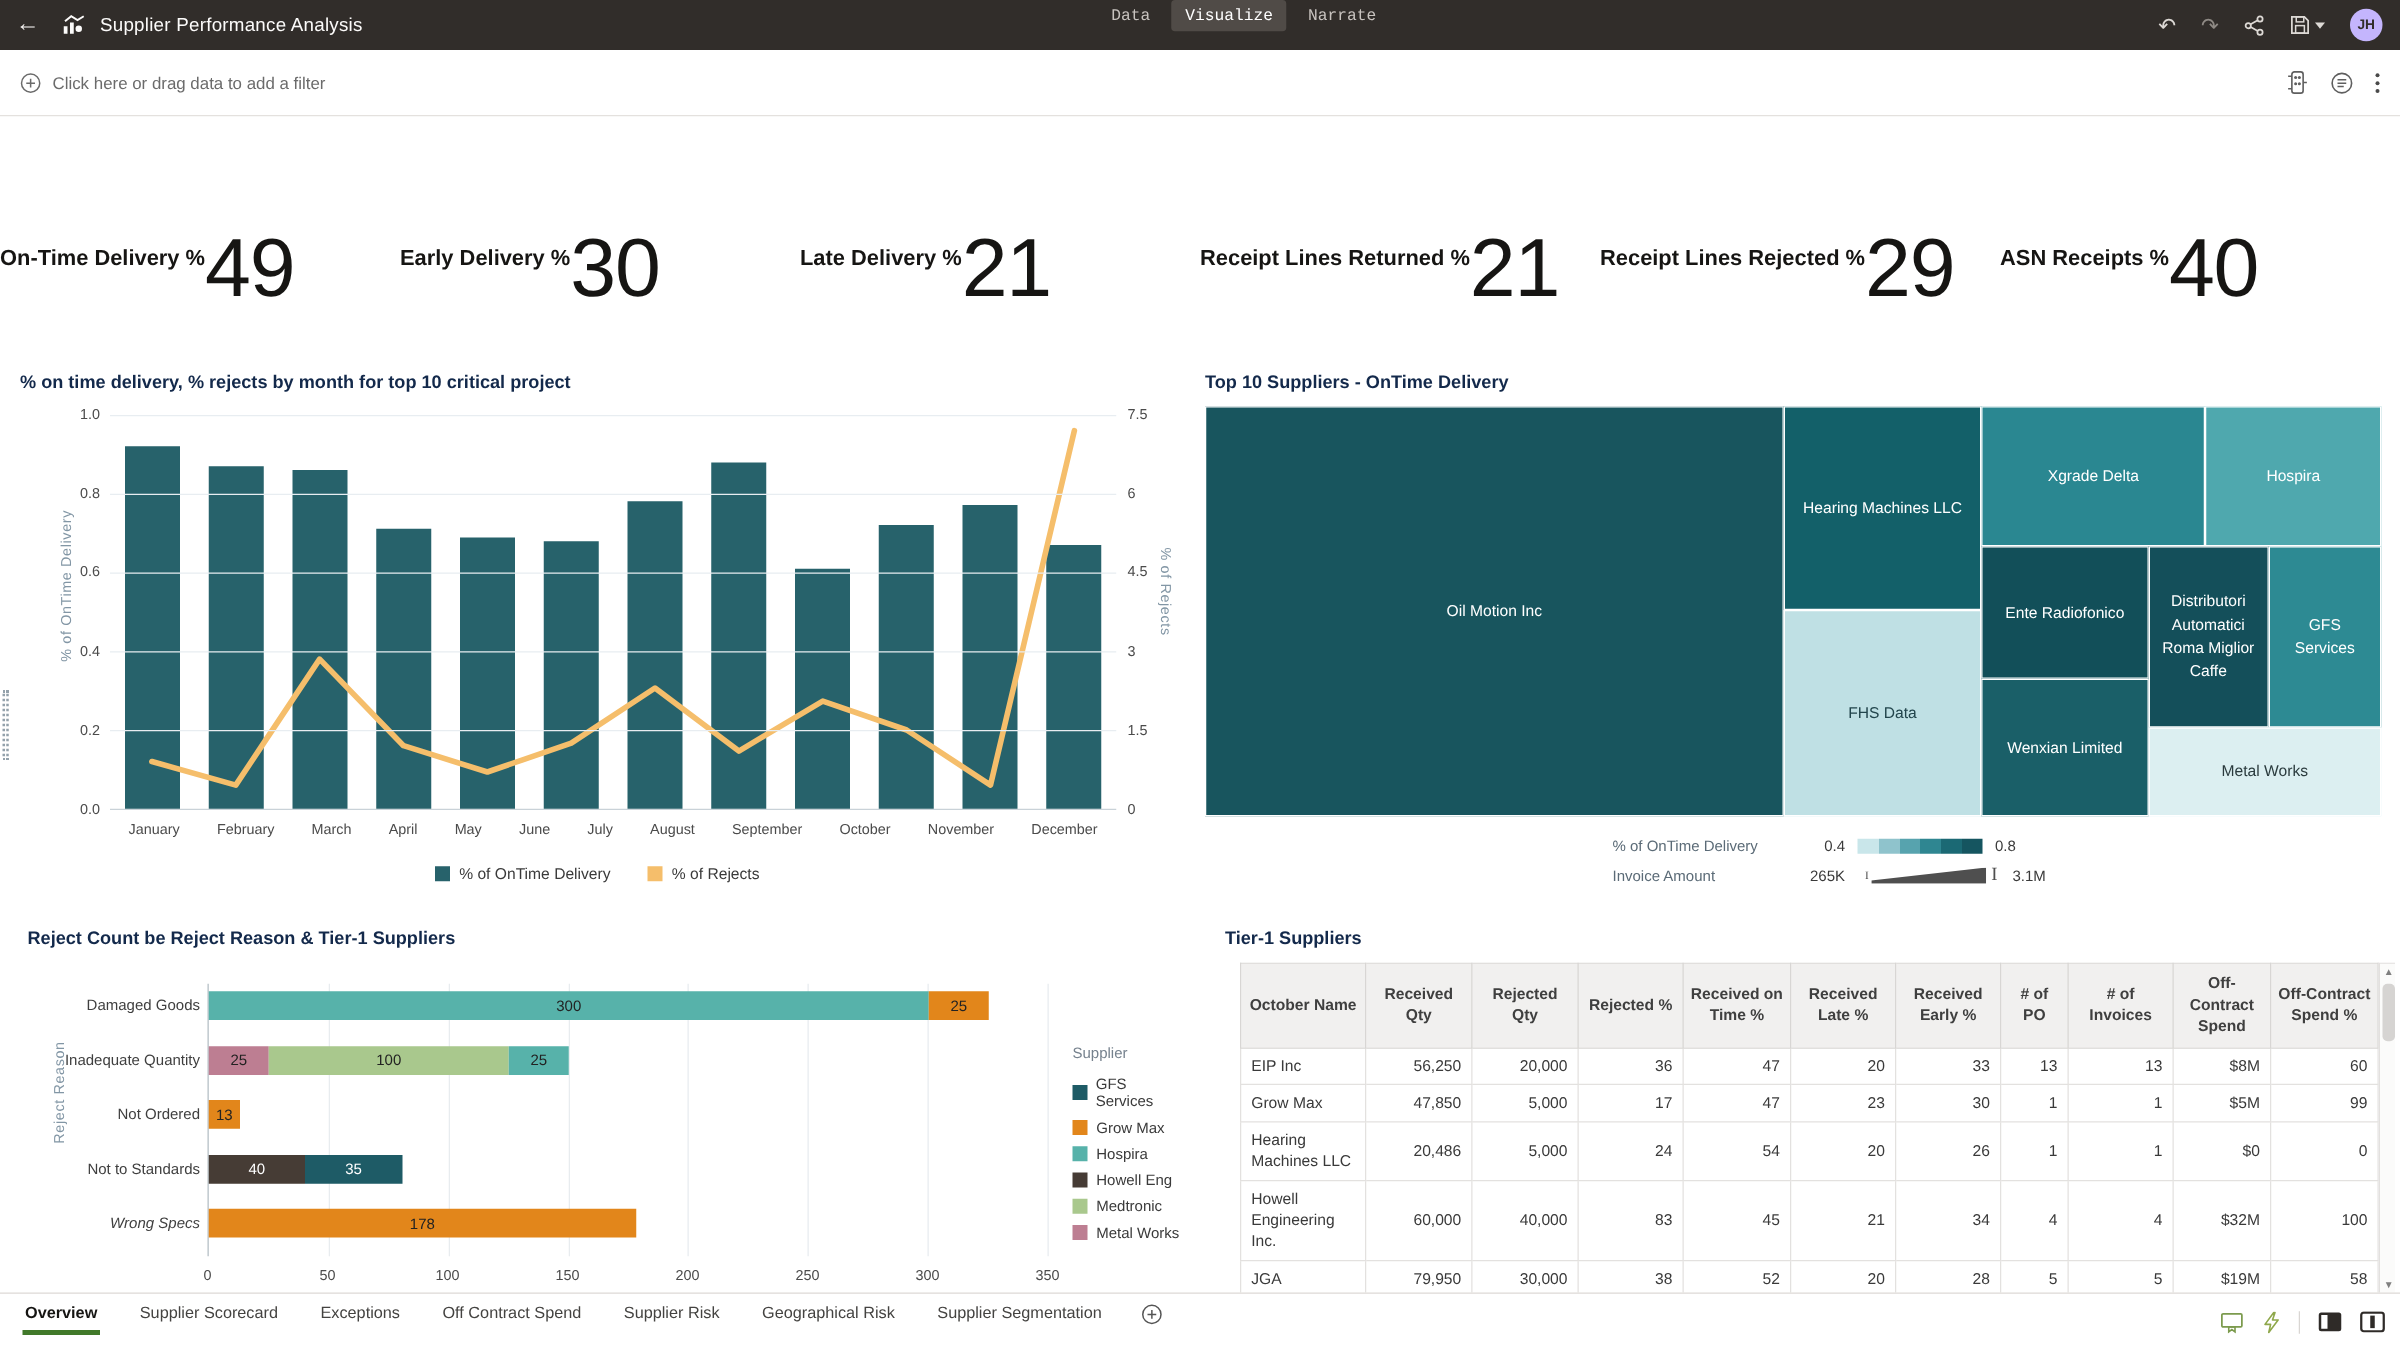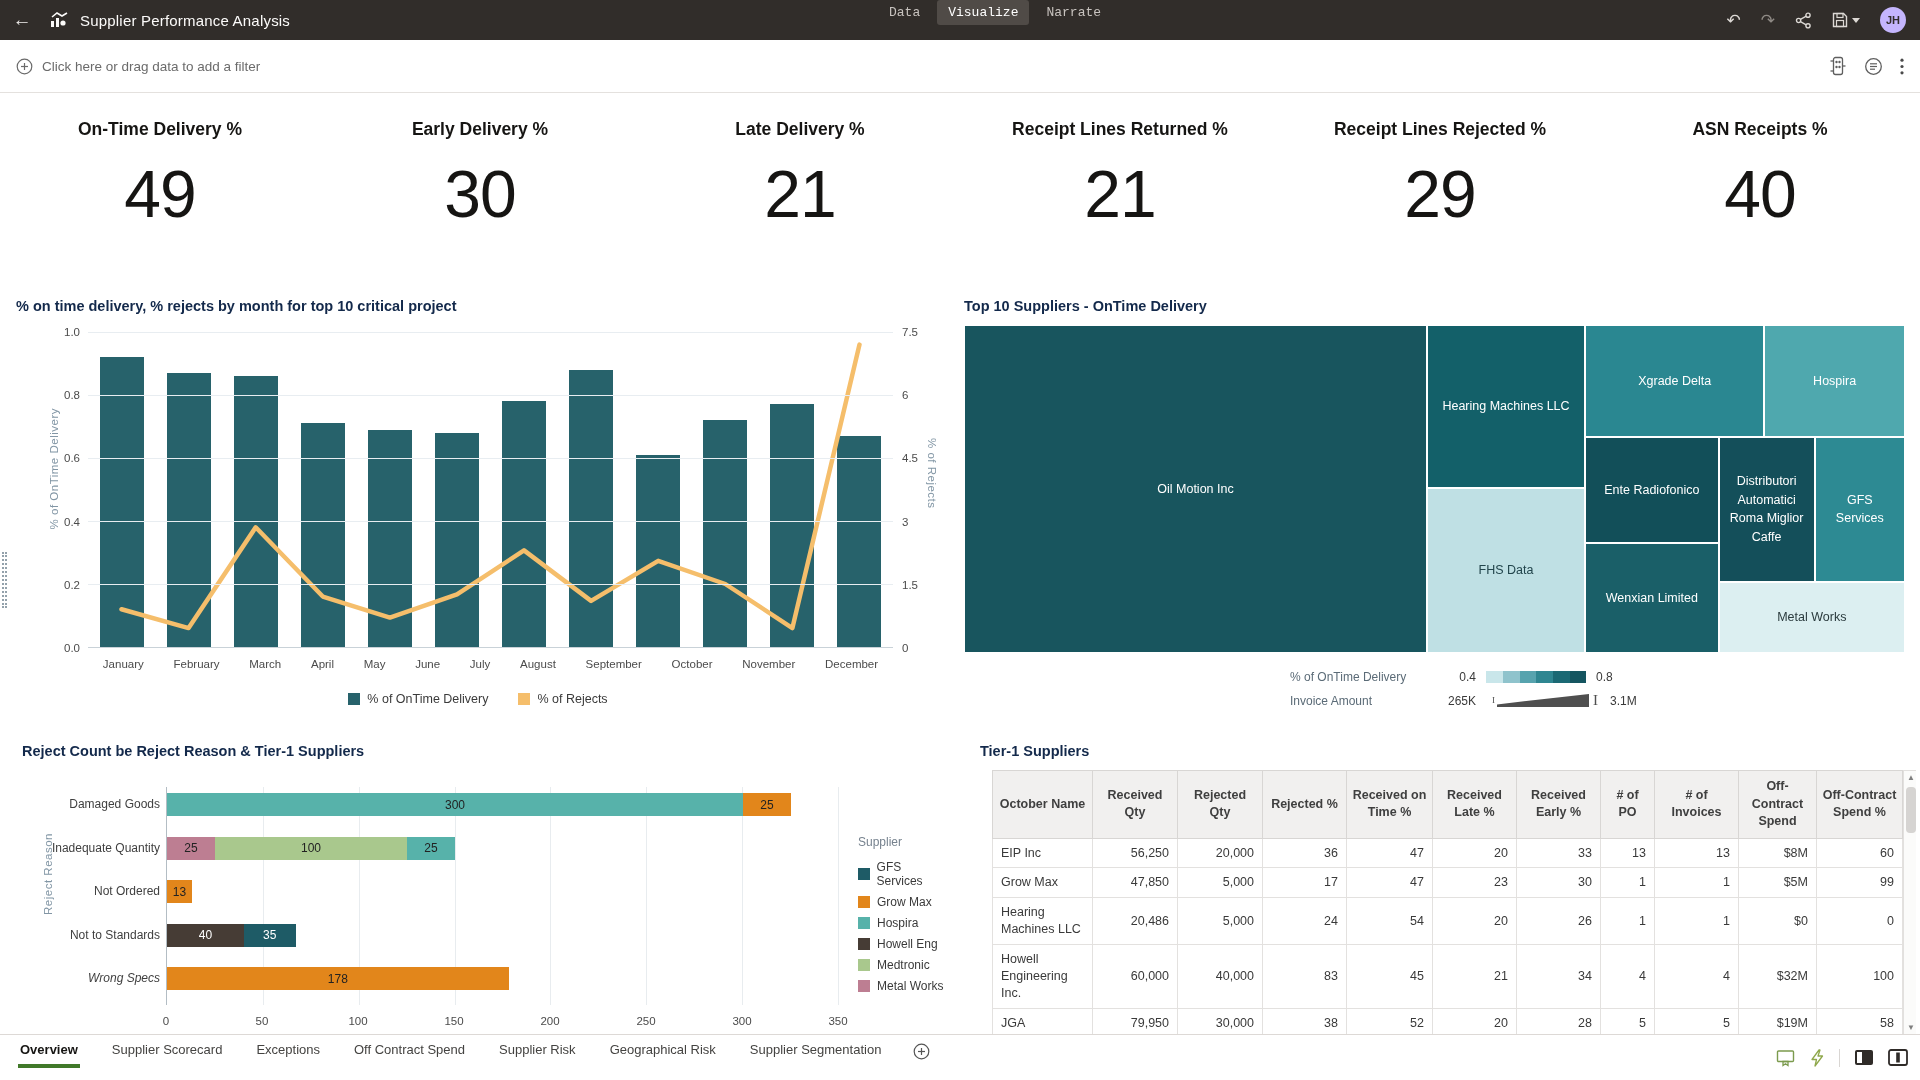--- a/index.html
+++ b/index.html
@@ -26,21 +26,21 @@
             font-size:11px; font-weight:bold; display:flex; align-items:center; justify-content:center; cursor:pointer; }
 
   
   .fbar { position:absolute; top:40px; left:0; right:0; height:53px; background:#fff;
           border-bottom:1px solid #e4e1de; display:flex; align-items:center; padding:0 16px; gap:9px; }
   .fbar-text { font-size:13.5px; color:#6b6b6b; cursor:pointer; }
   .fbar-right { margin-left:auto; display:flex; align-items:center; gap:17px; }
 
   
   .kpi-row { position:absolute; top:93px; left:0; right:0; height:200px; display:flex; }
-  .kpi { flex:1; display:flex; flex-direction:column; align-items:center; padding-top:26px; cursor:pointer; }
+  .kpi { flex:1; display:flex; flex-direction:row; align-items:center; padding-top:26px; cursor:pointer; }
   .kpi-label { font-size:17.5px; font-weight:bold; color:#161513; }
   .kpi-value { margin-top:16px; font-size:66px; color:#161513; font-weight:400; letter-spacing:-1px; }
 
   .viz-title { font-size:14.5px; font-weight:bold; color:#13294b; }
 
   
   .combo-card { position:absolute; left:8px; top:298px; width:940px; height:432px; }
   .combo-card .viz-title { padding-left:8px; }
   .cplot { position:absolute; left:80px; right:55px; top:34px; height:316px;
            border-bottom:1px solid #c9d2d8; }
@@ -357,21 +357,21 @@
         <div class="stk-row" style="top: 49.6px;">
           <div class="seg" style="width: 48px; background: rgb(189, 126, 146); color: rgb(34, 34, 34);">25</div>
           <div class="seg" style="width: 192px; background: rgb(169, 200, 141); color: rgb(34, 34, 34);">100</div>
           <div class="seg" style="width: 48px; background: rgb(87, 178, 170); color: rgb(34, 34, 34);">25</div>
         </div>
         <div class="stk-row" style="top: 93.2px;">
           <div class="seg" style="width: 24.96px; background: rgb(226, 134, 27); color: rgb(34, 34, 34);">13</div>
         </div>
         <div class="stk-row" style="top: 136.8px;">
           <div class="seg" style="width: 76.8px; background: rgb(70, 60, 53); color: rgb(255, 255, 255);">40</div>
-          <div class="seg" style="width: 52px; background: rgb(30, 91, 102); color: rgb(255, 255, 255);">35</div>
+          <div class="seg" style="width: 78px; background: rgb(30, 91, 102); color: rgb(255, 255, 255);">35</div>
         </div>
         <div class="stk-row" style="top: 180.4px;">
           <div class="seg" style="width: 341.76px; background: rgb(226, 134, 27); color: rgb(34, 34, 34);">178</div>
         </div>
       </div>
     <div class="stk-x" id="stkX">
         <span style="left: 0%;">0</span>
         <span style="left: 14.2857%;">50</span>
         <span style="left: 28.5714%;">100</span>
         <span style="left: 42.8571%;">150</span>

